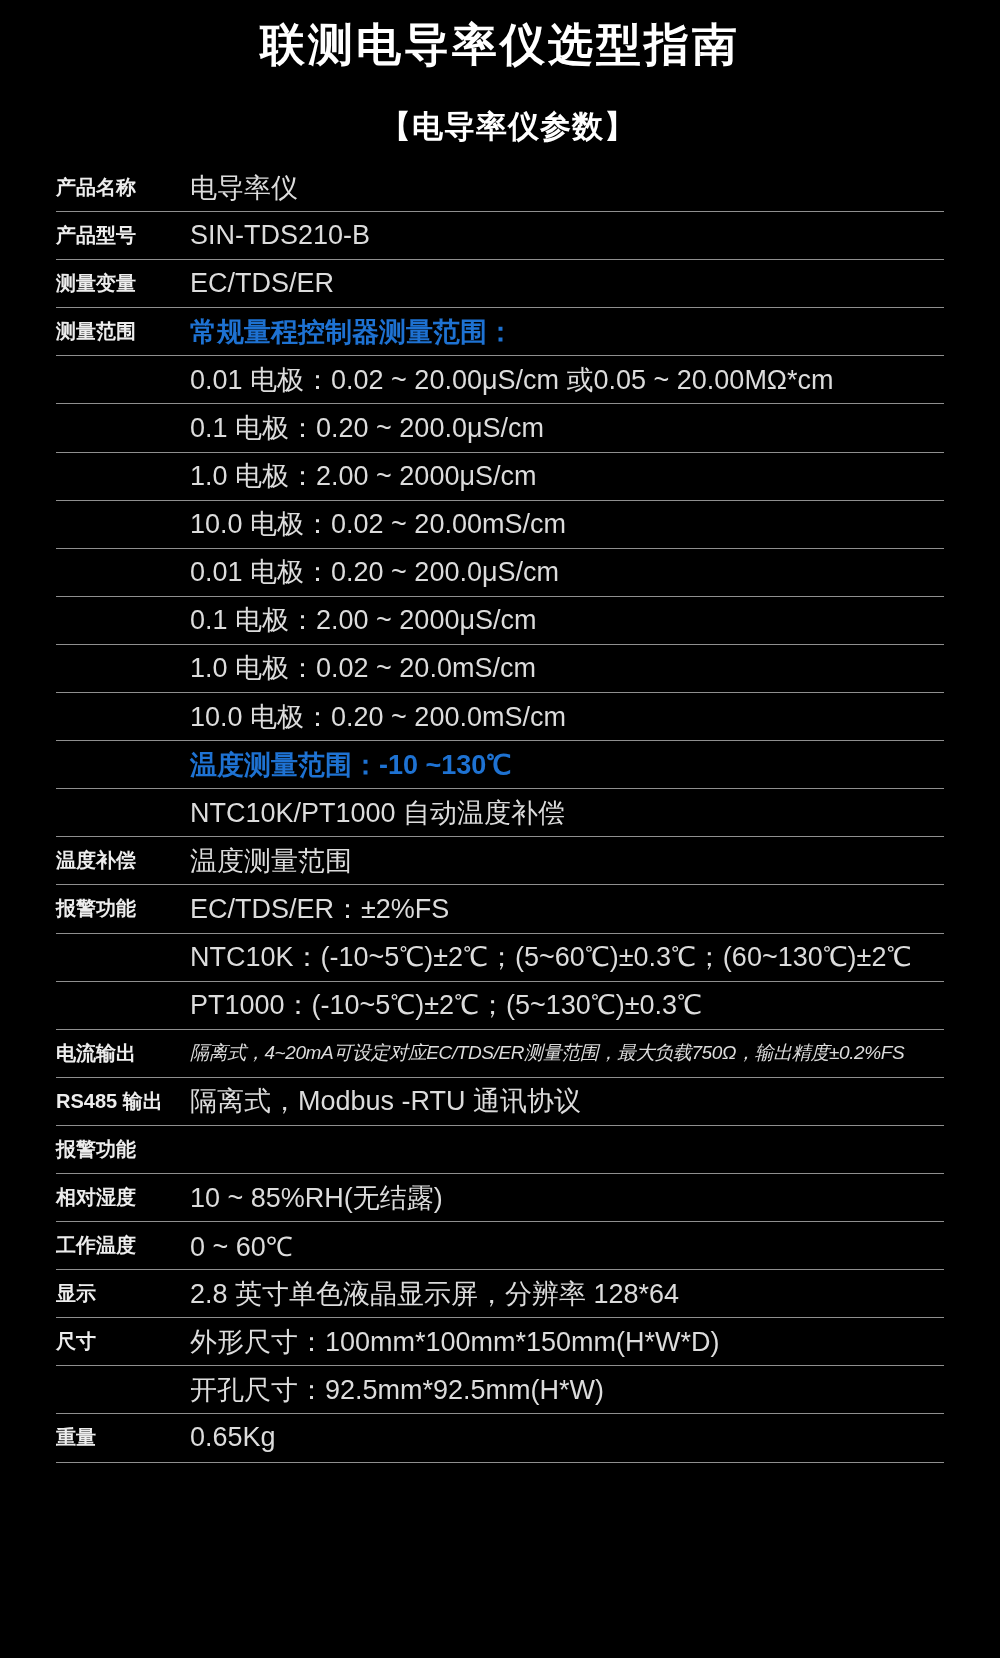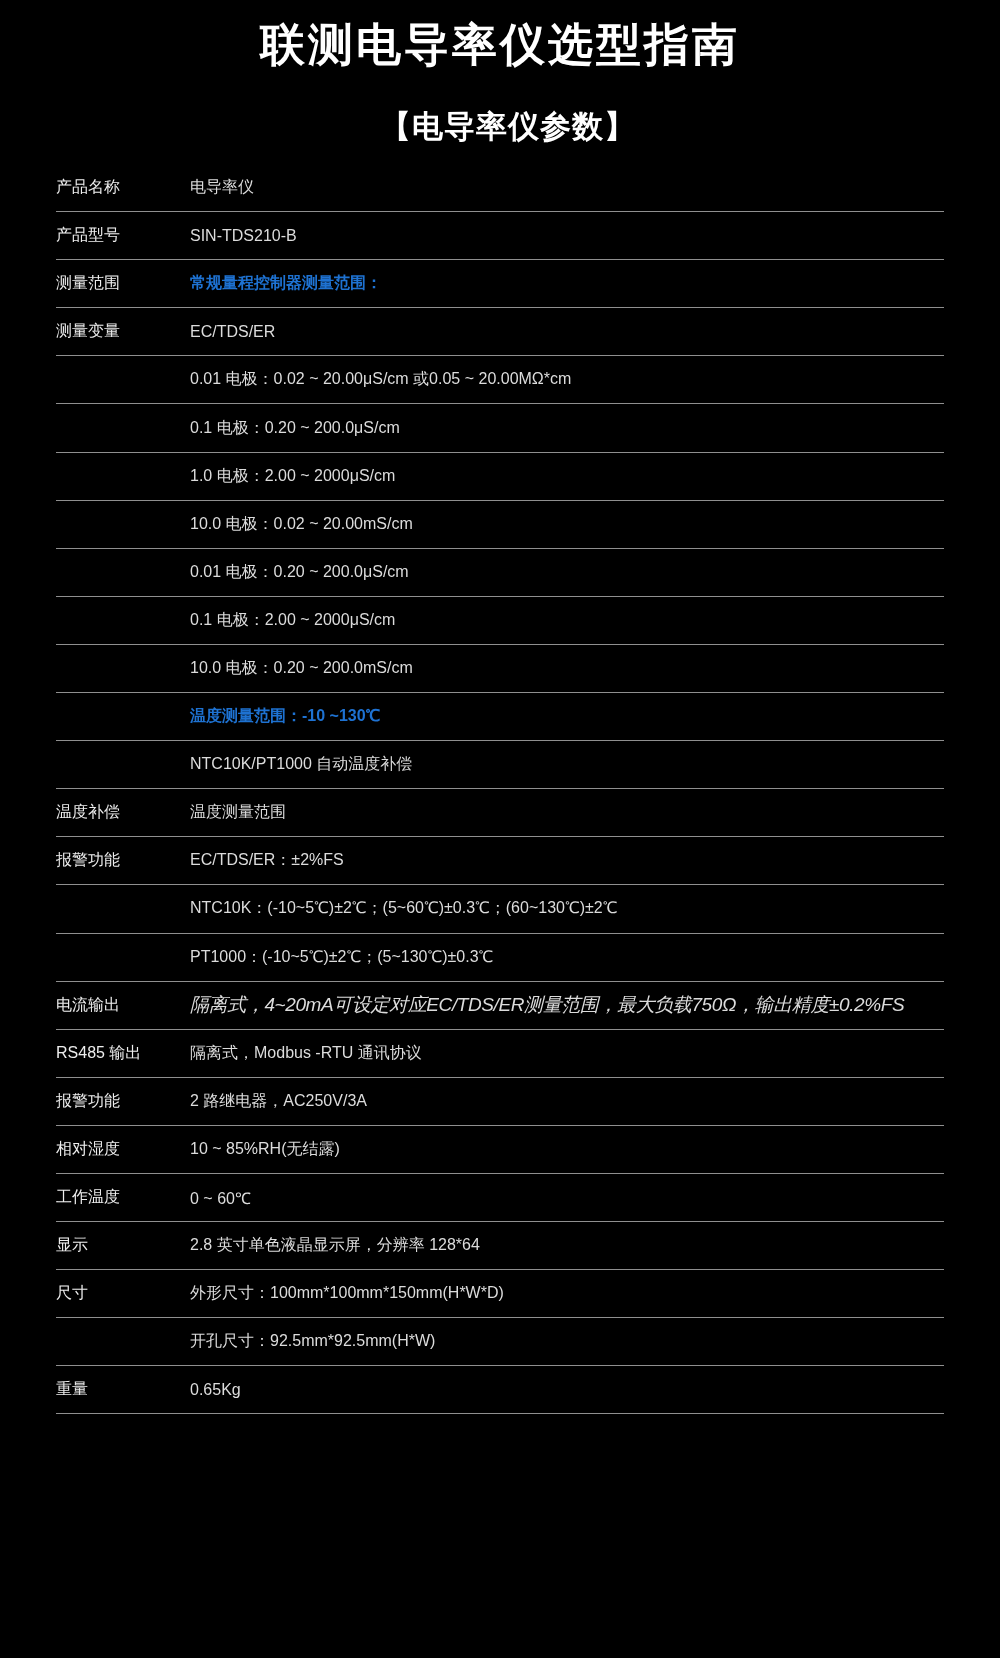--- a/index.html
+++ b/index.html
@@ -55,28 +55,28 @@
   .row{
     display:flex;
     align-items:center;
     height:48.1px;
     border-bottom:1px solid var(--divider);
   }
   .label{
     flex:none;
     width:134px;
     color:var(--label);
-    font-size:16px;
-    font-weight:400;
+    font-size:20px;
+    font-weight:700;
     white-space:nowrap;
   }
   .value{
     flex:1;
     color:var(--text);
-    font-size:16px;
+    font-size:27px;
     font-weight:400;
     white-space:nowrap;
   }
   .row.blue .value{
     color:var(--accent-blue);
     font-weight:700;
   }
   .row.condensed .value{
     font-size:19px;
     letter-spacing:-0.4px;
@@ -93,31 +93,31 @@
   <div class="row">
     <div class="label">产品名称</div>
     <div class="value">电导率仪</div>
   </div>
 
   <div class="row">
     <div class="label">产品型号</div>
     <div class="value">SIN-TDS210-B</div>
   </div>
 
+  <div class="row">
+    <div class="label">测量变量</div>
+    <div class="value">EC/TDS/ER</div>
+  </div>
+
   <div class="row blue">
     <div class="label">测量范围</div>
     <div class="value">常规量程控制器测量范围：</div>
   </div>
 
   <div class="row">
-    <div class="label">测量变量</div>
-    <div class="value">EC/TDS/ER</div>
-  </div>
-
-  <div class="row">
     <div class="label"></div>
     <div class="value">0.01 电极：0.02 ~ 20.00μS/cm 或0.05 ~ 20.00MΩ*cm</div>
   </div>
 
   <div class="row">
     <div class="label"></div>
     <div class="value">0.1 电极：0.20 ~ 200.0μS/cm</div>
   </div>
 
   <div class="row">
@@ -134,20 +134,24 @@
   <div class="row">
     <div class="label"></div>
     <div class="value">0.01 电极：0.20 ~ 200.0μS/cm</div>
   </div>
 
   <div class="row">
     <div class="label"></div>
     <div class="value">0.1 电极：2.00 ~ 2000μS/cm</div>
   </div>
 
+  <div class="row">
+    <div class="label"></div>
+    <div class="value">1.0 电极：0.02 ~ 20.0mS/cm</div>
+  </div>
 
   <div class="row">
     <div class="label"></div>
     <div class="value">10.0 电极：0.20 ~ 200.0mS/cm</div>
   </div>
 
   <div class="row blue">
     <div class="label"></div>
     <div class="value">温度测量范围：-10 ~130℃</div>
   </div>
@@ -182,21 +186,20 @@
     <div class="value">隔离式，4~20mA可设定对应EC/TDS/ER测量范围，最大负载750Ω，输出精度±0.2%FS</div>
   </div>
 
   <div class="row">
     <div class="label">RS485 输出</div>
     <div class="value">隔离式，Modbus -RTU 通讯协议</div>
   </div>
 
   <div class="row">
     <div class="label">报警功能</div>
-    <div class="value">2 路继电器，AC250V/3A</div>
   </div>
 
   <div class="row">
     <div class="label">相对湿度</div>
     <div class="value">10 ~ 85%RH(无结露)</div>
   </div>
 
   <div class="row">
     <div class="label">工作温度</div>
     <div class="value">0 ~ 60℃</div>

